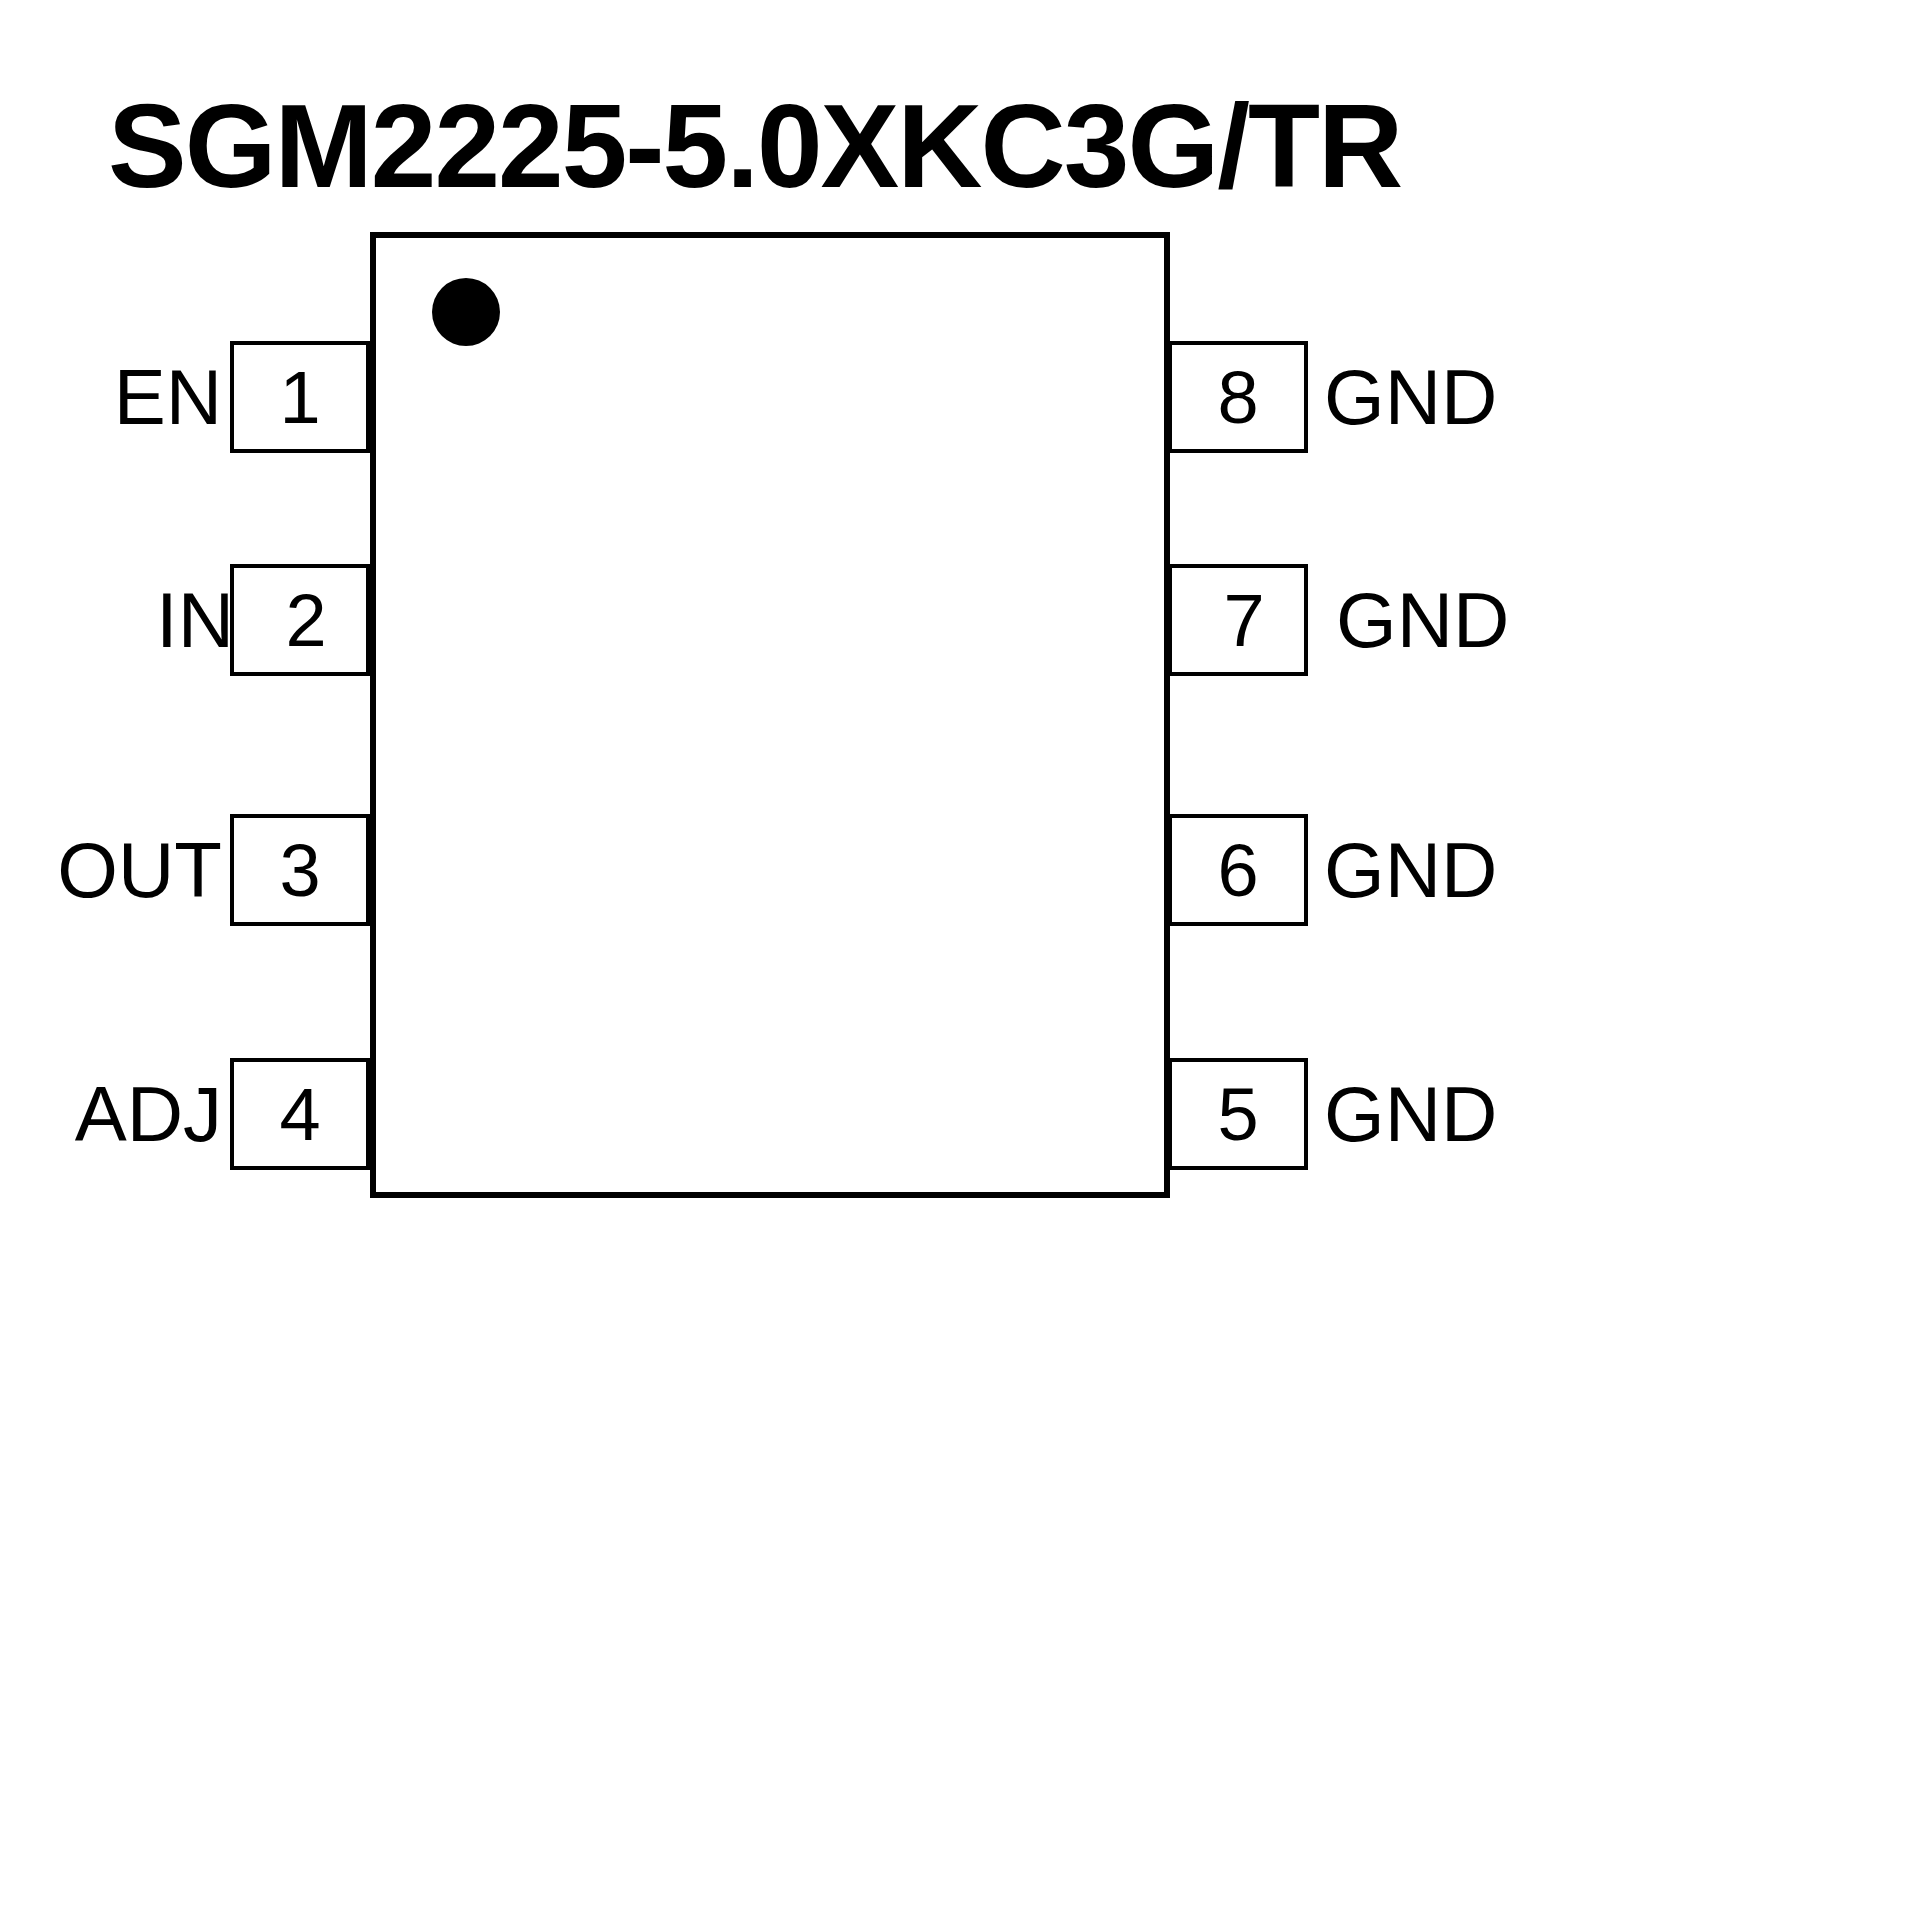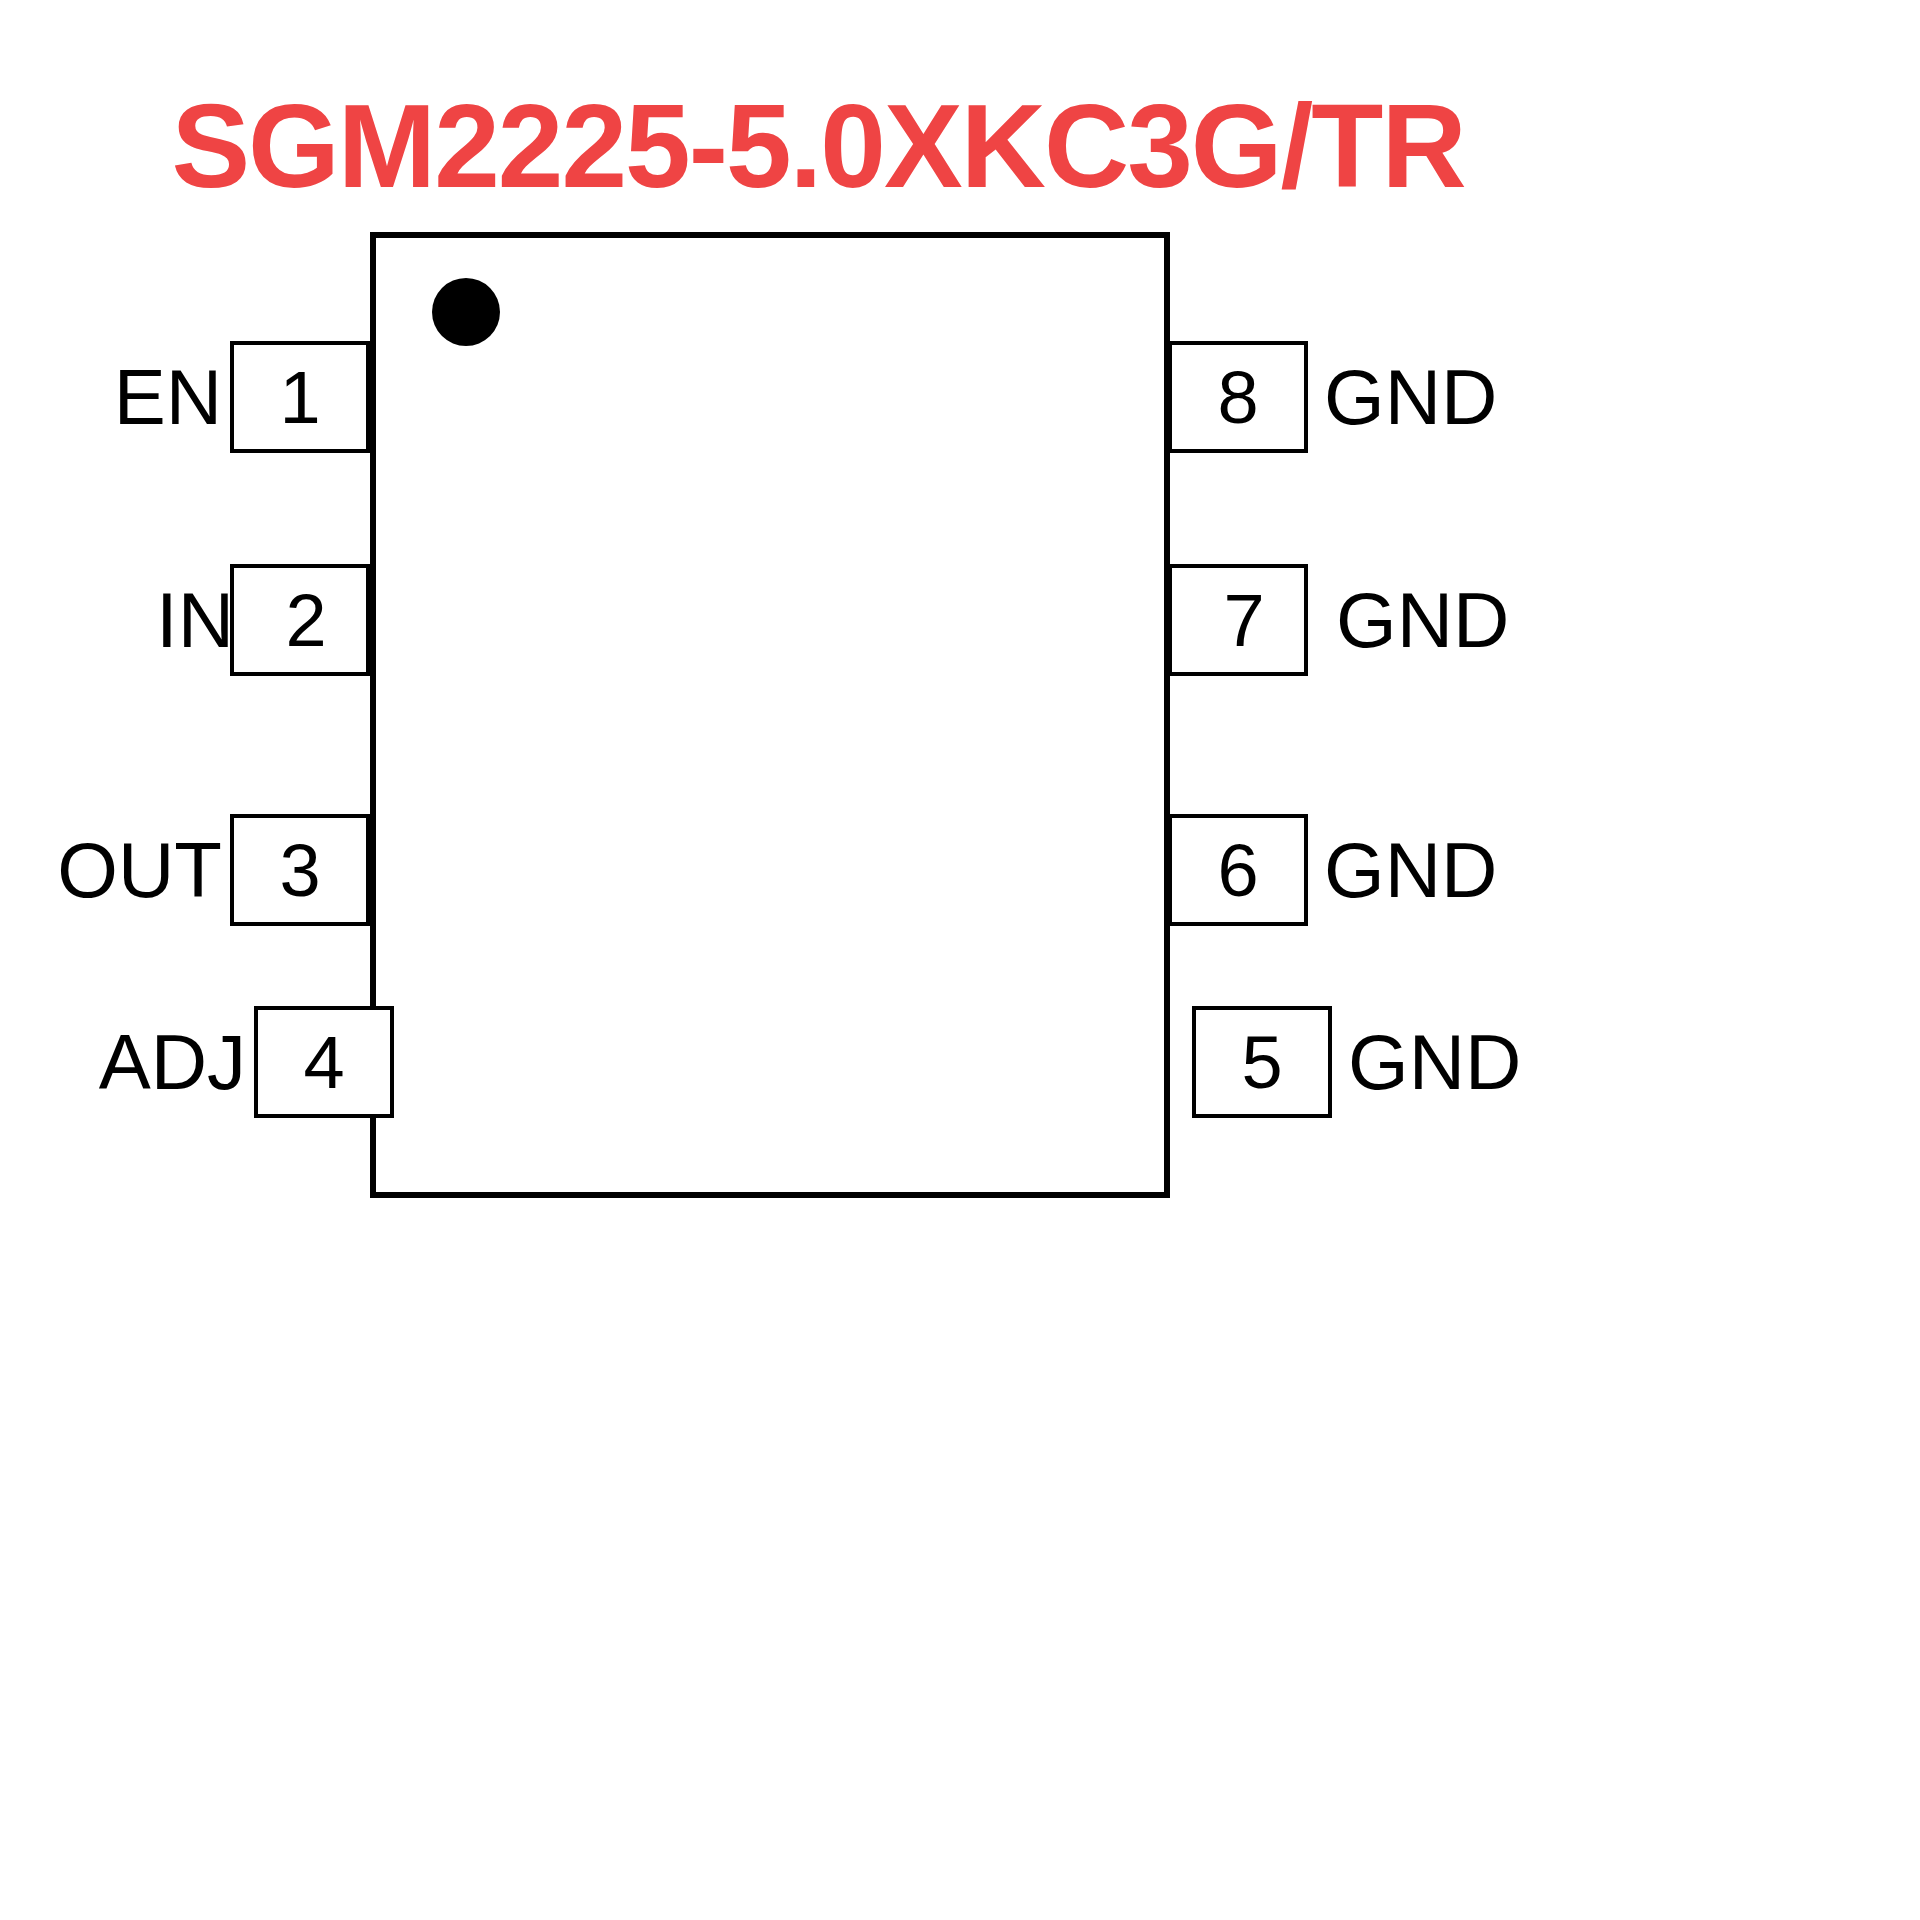--- a/index.html
+++ b/index.html
@@ -16,23 +16,22 @@
     overflow: hidden;
   }
   .title {
     position: absolute;
     left: 108px;
     top: 78px;
     width: 1420px;
     font-size: 118px;
     font-weight: bold;
     letter-spacing: -2px;
-    color: #ef4444;
+    color: #000000;
     white-space: nowrap;
-    text-align: center;
   }
   .chip-body {
     position: absolute;
     left: 370px;
     top: 232px;
     width: 800px;
     height: 966px;
     border: 6px solid #000000;
     background: #ffffff;
     box-sizing: border-box;
@@ -80,21 +79,21 @@
     justify-content: flex-end;
   }
   .pin-label.right {
     left: 1324px;
     width: 300px;
     justify-content: flex-start;
   }
   .row-1 { top: 341px; }
   .row-2 { top: 564px; padding-left: 12px; }
   .row-3 { top: 814px; }
-  .row-4 { top: 1006px; margin-left: 24px; }
+  .row-4 { top: 1058px; }
 </style>
 </head>
 <body>
 
 <div class="canvas">
 
   <div class="title">SGM2225-5.0XKC3G/TR</div>
 
   <div class="chip-body"></div>
   <div class="pin1-dot"></div>

